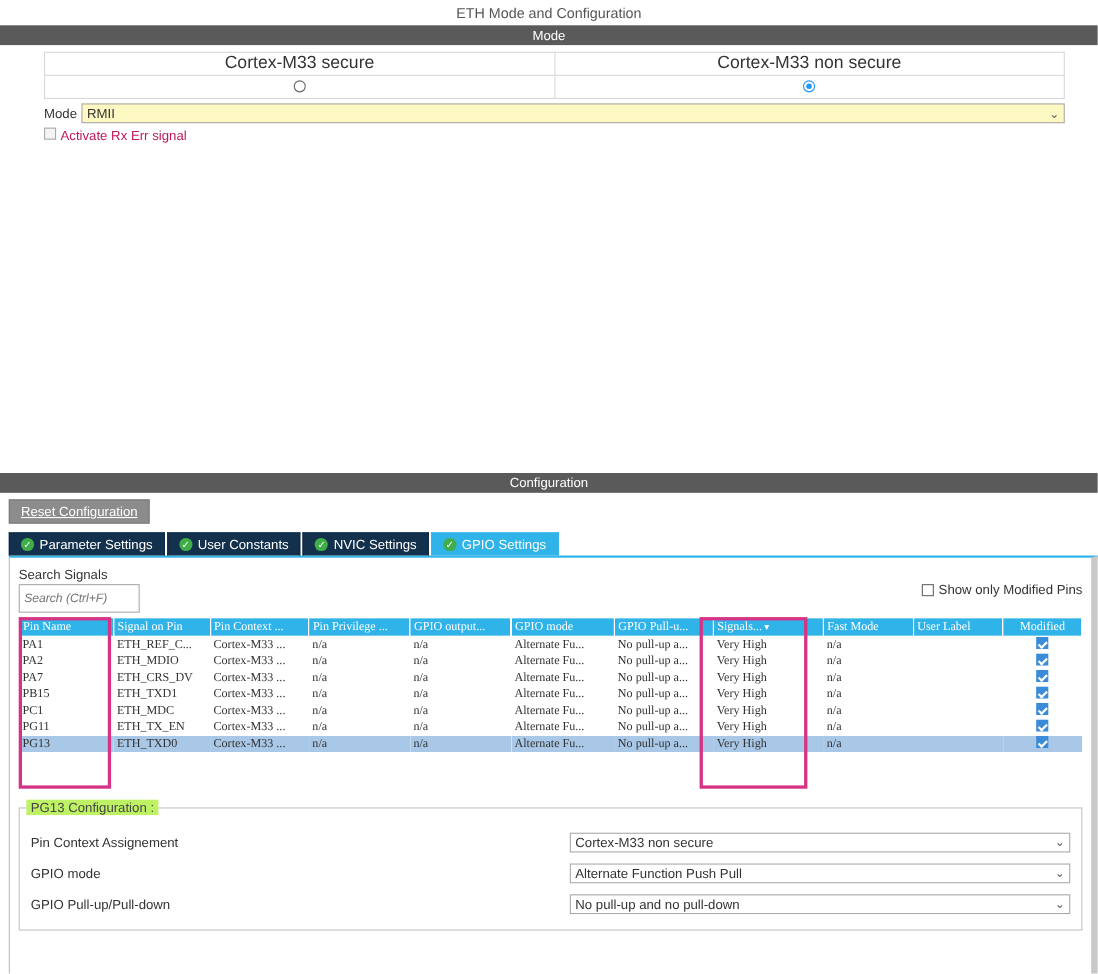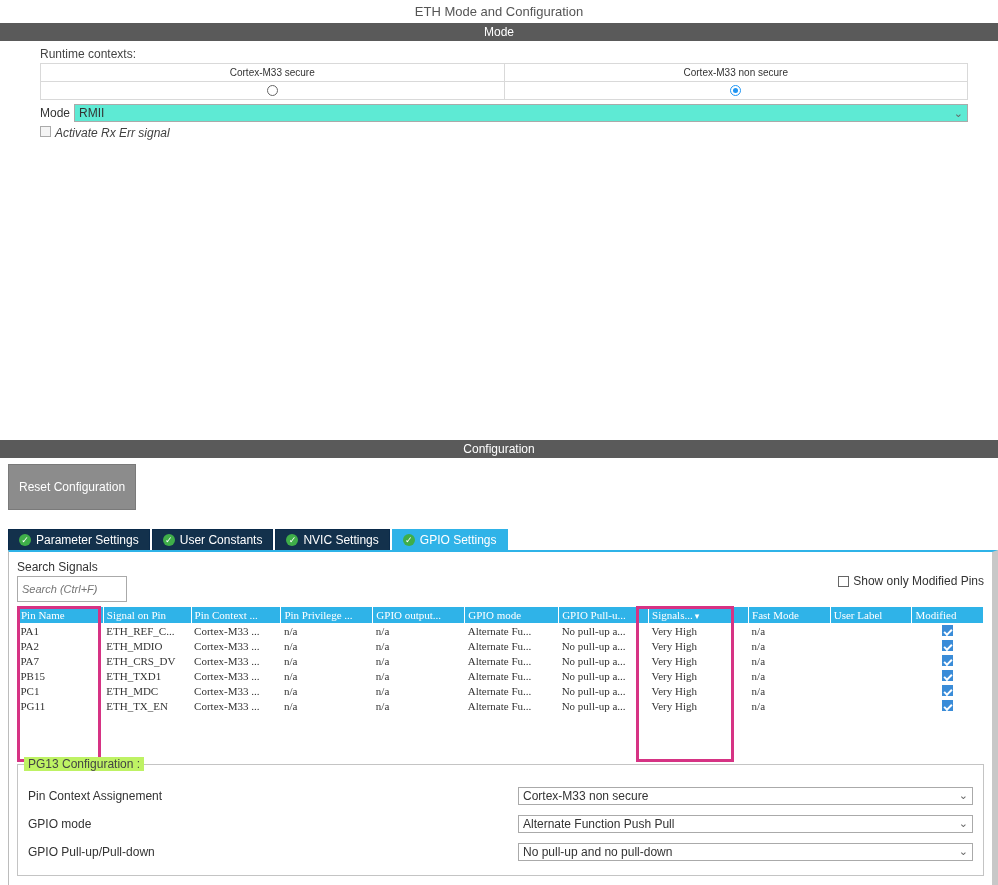--- a/index.html
+++ b/index.html
@@ -35,21 +35,21 @@
     margin-bottom: 2px;
   }
   .context-tbl {
     width: 100%;
     border-collapse: collapse;
     margin-bottom: 4px;
   }
   .context-tbl td {
     border: 1px solid #d9d9d9;
     text-align: center;
-    font-size: 10px;
+    font-size: 16px;
     padding: 1px 0;
     width: 50%;
     height: 18px;
   }
   .context-tbl .radio-row td {
     height: 18px;
   }
   .radio-circle {
     display: inline-block;
     width: 11px; height: 11px;
@@ -81,56 +81,56 @@
   .mode-select {
     flex: 1;
     border: 1px solid #aaa;
     height: 18px;
     display: flex;
     align-items: center;
     justify-content: space-between;
     padding: 0 4px;
     font-size: 12px;
     color: #333;
-    background: #5eead4;
+    background: #fef9c3;
   }
   .chevron {
     font-size: 11px;
     color: #666;
   }
   .checkbox-row {
     margin-top: 4px;
     display: flex;
     align-items: flex-start;
-    color: #404040;
-    font-style: italic;
+    color: #be185d;
     font-size: 12px;
   }
   .chk {
     display: inline-block;
     width: 11px; height: 11px;
     border: 1px solid #aaa;
     margin-right: 4px;
     background: #f4f4f4;
   }
   .spacer-mid {
     height: 300px;
   }
   
   .config-wrapper {
     padding: 6px 0 0 8px;
   }
   .reset-btn {
     background: #8c8c8c;
     color: #fff;
     font-size: 12px;
-    padding: 15px 10px;
+    padding: 3px 10px;
     border: 1px solid #7a7a7a;
     display: inline-block;
-    margin-bottom: 19px;
+    margin-bottom: 8px;
+    text-decoration: underline;
   }
   .tabs {
     display: flex;
   }
   .tab {
     display: flex;
     align-items: center;
     color: #fff;
     font-size: 12px;
     padding: 3px 10px;
@@ -292,21 +292,20 @@
     background: #fff;
   }
 </style>
 </head>
 <body>
 
 <div class="page-title">ETH Mode and Configuration</div>
 <div class="section-bar">Mode</div>
 
 <div class="mode-area">
-  <div class="runtime-label">Runtime contexts:</div>
   <table class="context-tbl">
     <tbody>
         <tr>
       <td>Cortex-M33 secure</td>
       <td>Cortex-M33 non secure</td>
     </tr>
     <tr class="radio-row">
       <td><span class="radio-circle"></span></td>
       <td><span class="radio-circle selected"></span></td>
     </tr>
@@ -385,21 +384,21 @@
             <th>Pin Name</th>
             <th>Signal on Pin</th>
             <th>Pin Context ...</th>
             <th>Pin Privilege ...</th>
             <th>GPIO output...</th>
             <th>GPIO mode</th>
             <th>GPIO Pull-u...</th>
             <th><span>Signals...</span><span class="sort-arrow">▾</span></th>
             <th>Fast Mode</th>
             <th>User Label</th>
-            <th style="text-align:left">Modified</th>
+            <th style="text-align:center">Modified</th>
           </tr>
         </thead>
         <tbody id="pin-tbody">
             <tr>
               <td>PA1</td>
               <td>ETH_REF_C...</td>
               <td>Cortex-M33 ...</td>
               <td>n/a</td>
               <td>n/a</td>
               <td>Alternate Fu...</td>
@@ -457,20 +456,33 @@
               <td>Alternate Fu...</td>
               <td>No pull-up a...</td>
               <td>Very High</td>
               <td>n/a</td>
               <td></td>
               <td class="mod-cell"><span class="mod-chk"></span></td>
             </tr>
             <tr>
               <td>PG11</td>
               <td>ETH_TX_EN</td>
+              <td>Cortex-M33 ...</td>
+              <td>n/a</td>
+              <td>n/a</td>
+              <td>Alternate Fu...</td>
+              <td>No pull-up a...</td>
+              <td>Very High</td>
+              <td>n/a</td>
+              <td></td>
+              <td class="mod-cell"><span class="mod-chk"></span></td>
+            </tr>
+            <tr class="selected">
+              <td>PG13</td>
+              <td>ETH_TXD0</td>
               <td>Cortex-M33 ...</td>
               <td>n/a</td>
               <td>n/a</td>
               <td>Alternate Fu...</td>
               <td>No pull-up a...</td>
               <td>Very High</td>
               <td>n/a</td>
               <td></td>
               <td class="mod-cell"><span class="mod-chk"></span></td>
             </tr>

